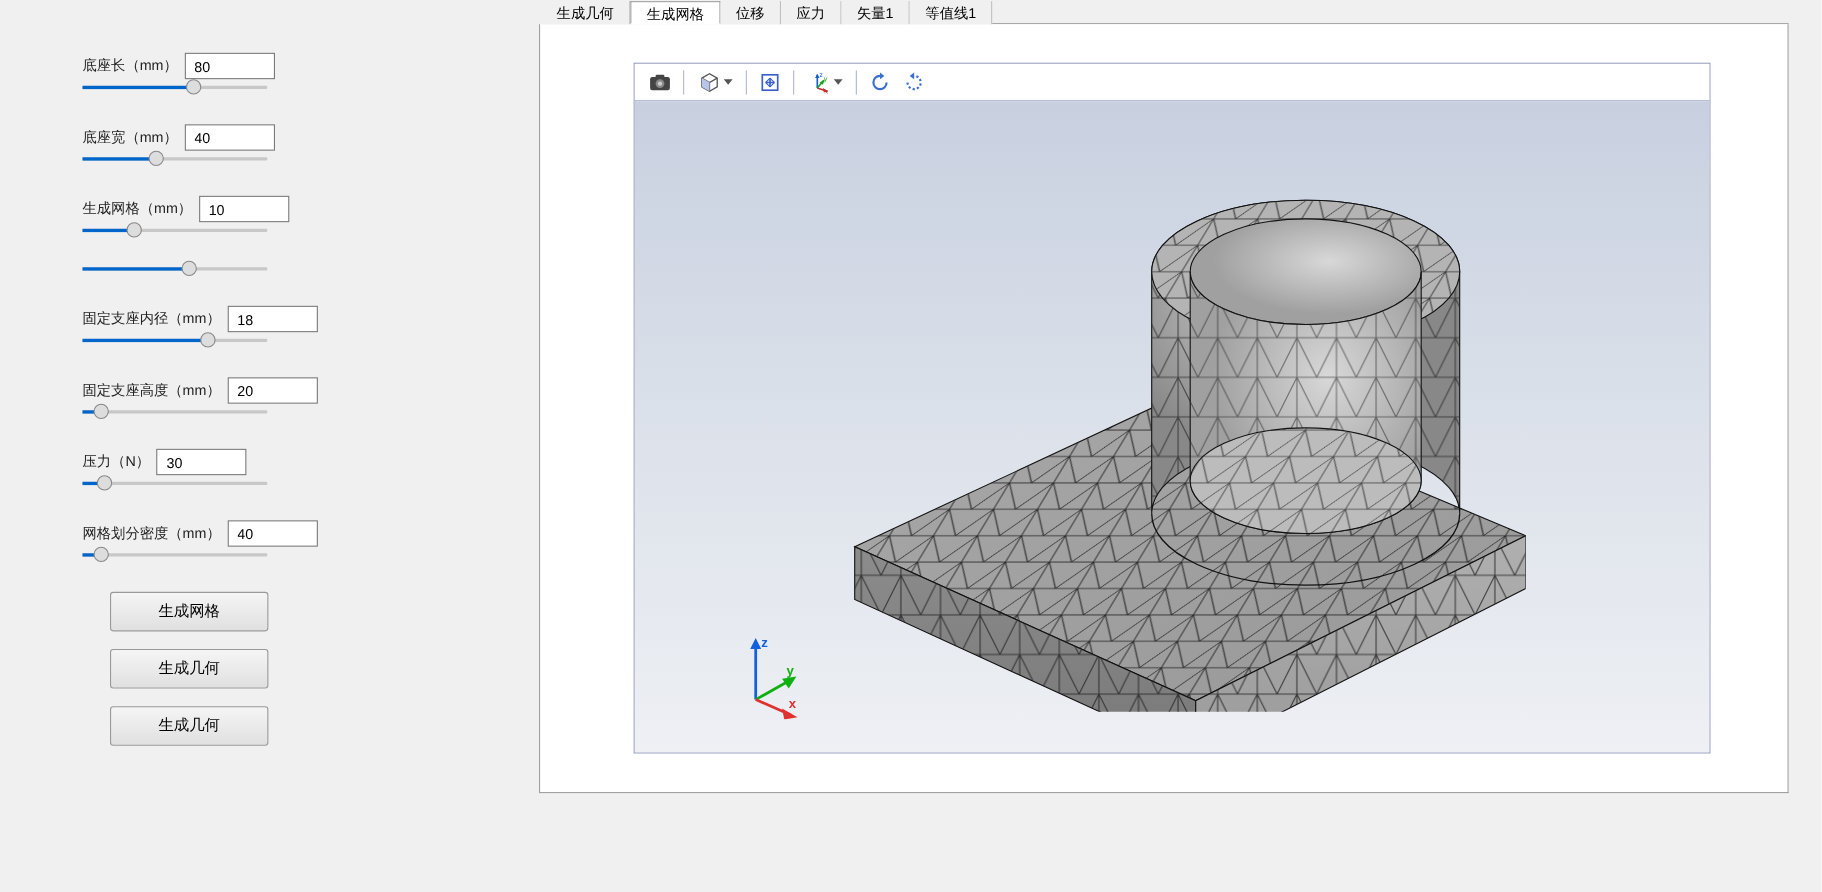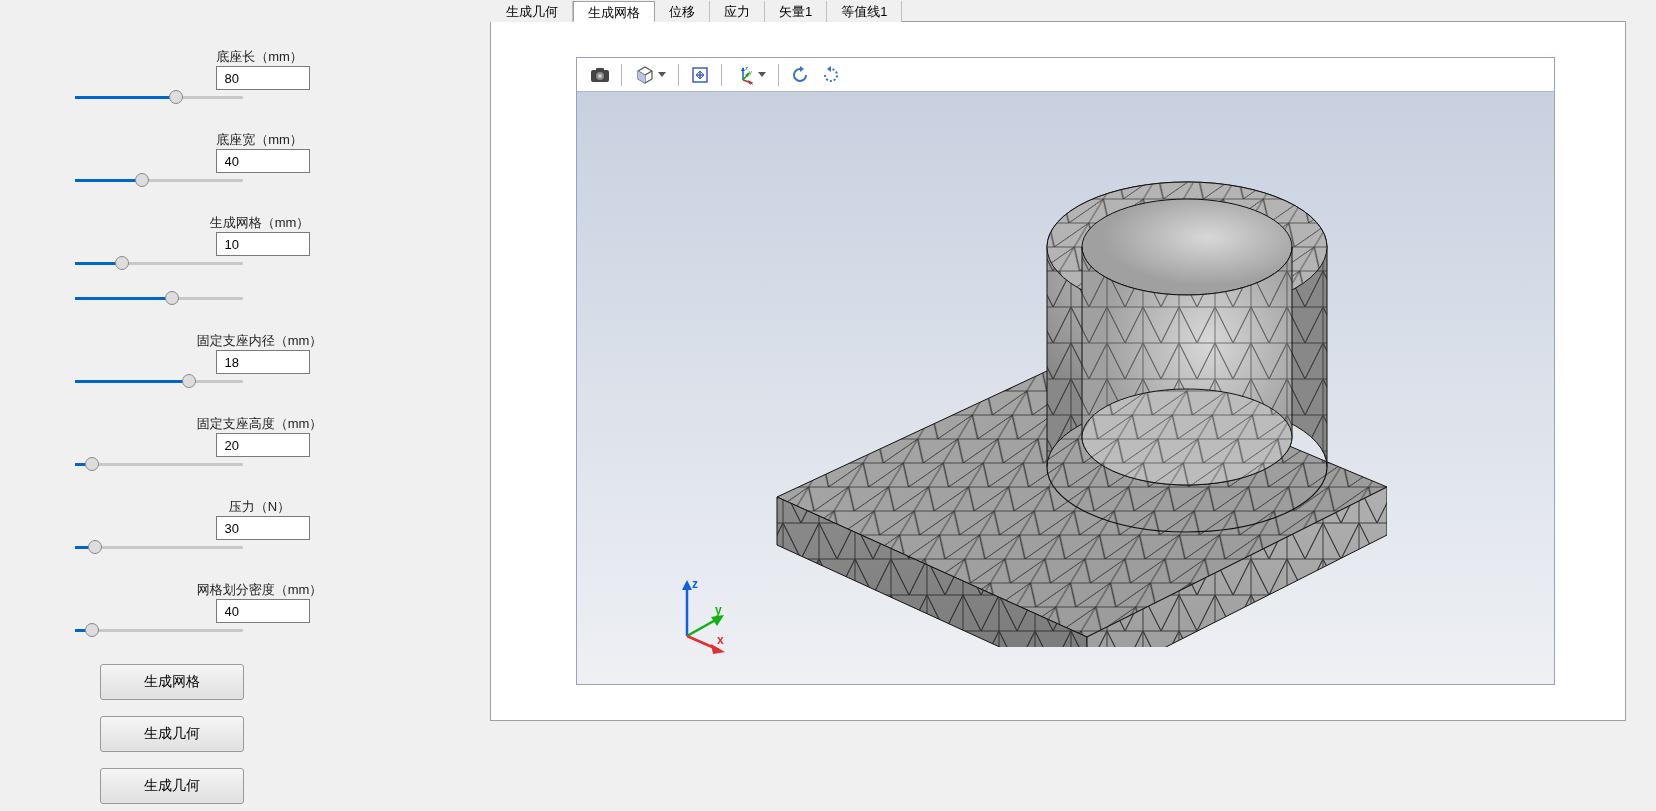--- a/index.html
+++ b/index.html
@@ -16,31 +16,30 @@
       height: 100%;
     }
     .left-panel {
       width: 490px;
       padding: 48px 40px 20px 75px;
     }
     .param-row {
       display: flex;
       align-items: center;
       margin-bottom: 6px;
-      flex-direction: column;
     }
     .param-label {
       text-align: right;
       padding-right: 6px;
       font-size: 13px;
       color: #222;
       flex: 0 0 auto;
     }
     .param-input {
-      width: 94px;
+      width: 82px;
       height: 24px;
       border: 1px solid #7a7a7a;
       background: #fff;
       padding: 2px 8px;
       font-size: 13px;
     }
     .slider-wrap {
       margin: 4px 0 32px 0;
       width: 168px;
       position: relative;

